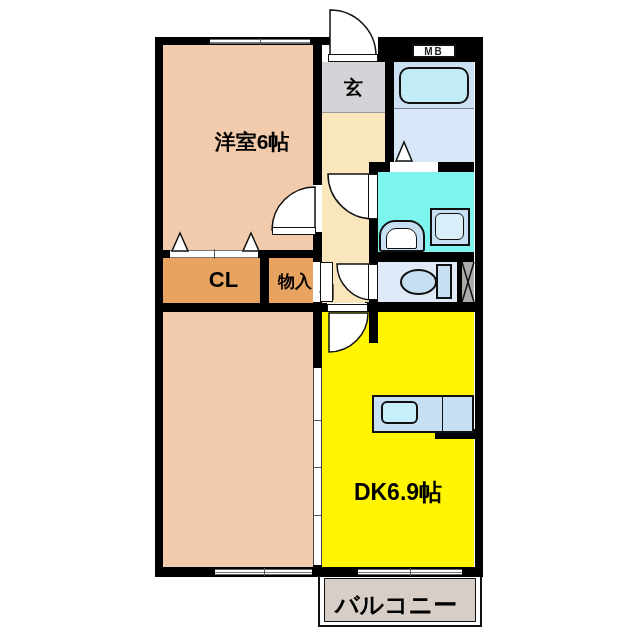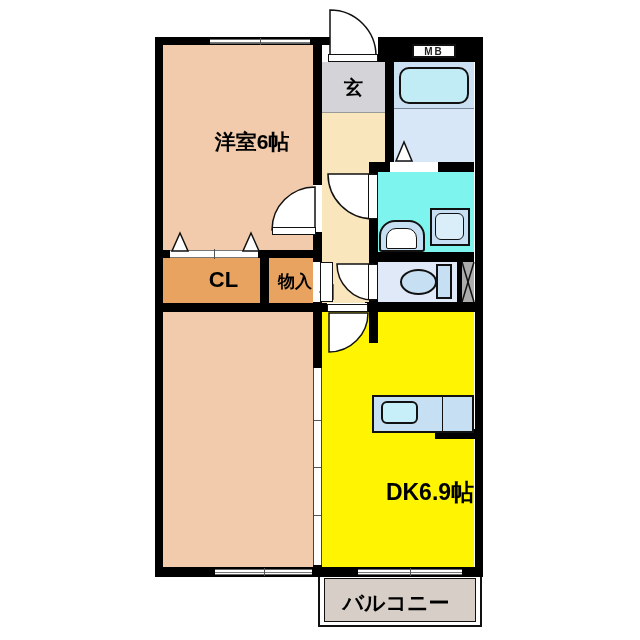--- a/index.html
+++ b/index.html
@@ -137,19 +137,19 @@
 
   <div class="fix" style="left:372px;top:395px;width:102px;height:38px;background:var(--fixture-blue);border:2px solid #111;"></div>
   <div class="fix" style="left:442px;top:395px;width:1px;height:38px;background:#111;"></div>
   <div class="fix" style="left:381px;top:401px;width:37px;height:23px;background:var(--sink-cyan);border:2px solid #111;border-radius:6px;"></div>
 
   <div class="fix" style="left:412px;top:44px;width:44px;height:14px;background:#ffffff;border:2px solid #111;display:flex;align-items:center;justify-content:center;">
     <span class="abs" style="position:static;font-size:10px;letter-spacing:2px;color:#222;font-weight:600;">MB</span>
   </div>
 
   <div class="label" style="left:163px;top:128px;width:178px;font-size:21px;">洋室6帖</div>
-  <div class="label" style="left:322px;top:477px;width:152px;font-size:23px;margin-left:32px;">DK6.9帖</div>
+  <div class="label" style="left:322px;top:477px;width:152px;font-size:23px;">DK6.9帖</div>
   <div class="label" style="left:322px;top:75px;width:63px;font-size:19px;">玄</div>
   <div class="label" style="left:163px;top:267px;width:97px;font-size:22px;margin-left:12px;">CL</div>
   <div class="label" style="left:269px;top:270px;width:52px;font-size:17px;">物入</div>
-  <div class="label" style="left:324px;top:589px;width:144px;font-size:21px;">バルコニー</div>
+  <div class="label" style="left:324px;top:589px;width:144px;font-size:24px;">バルコニー</div>
 
 </div>
 
 </body></html>

